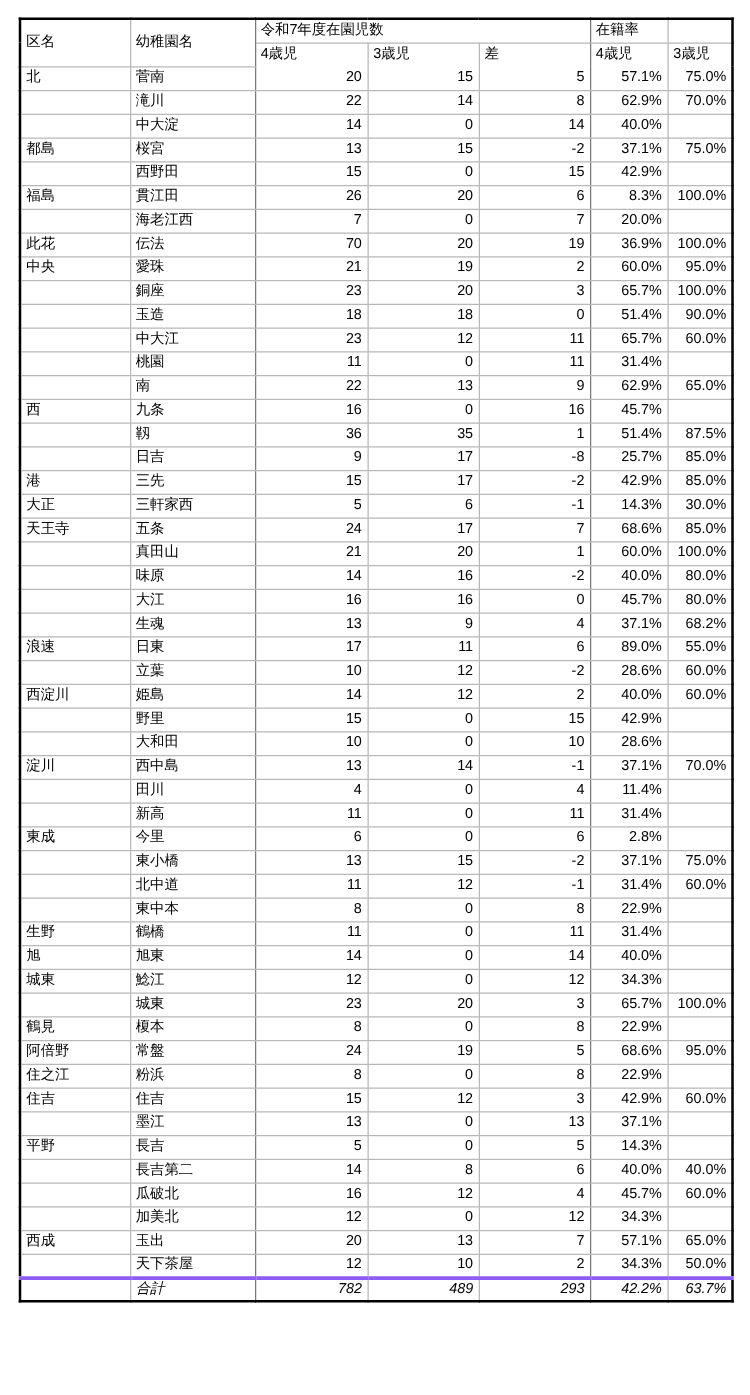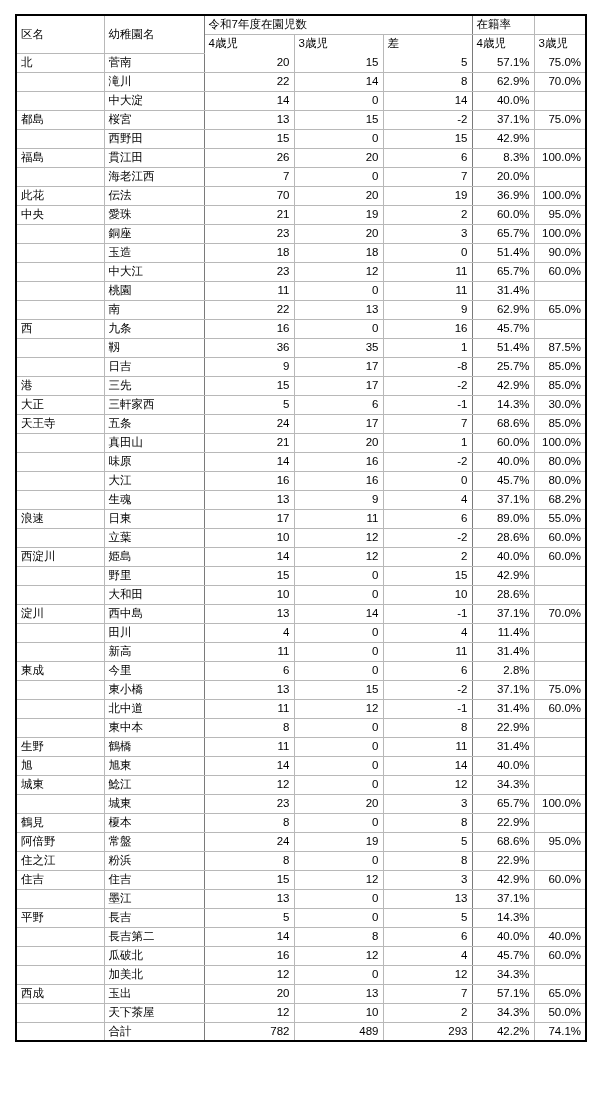--- a/index.html
+++ b/index.html
@@ -61,21 +61,21 @@
   
   .sep-right { border-right: 1px solid #7a7a7a !important; }
 
   .hdr { text-align: left; }
   .num { text-align: right; }
   .txt { text-align: left; }
 
   
   tr.head-sub > td { border-bottom: 1px solid #6e6e6e; }
 
-  tr.total > td { border-top: 1px solid #8b5cf6; }
+  tr.total > td { border-top: 3px solid #8b5cf6; font-style: italic; }
 </style>
 </head>
 <body>
 
 <div id="sheet">
   <table class="grid">
     <colgroup>
       <col class="c-ward">
         <col class="c-name">
         <col class="c-n4">
@@ -560,17 +560,17 @@
           <td class="num">34.3%</td>
           <td class="num">50.0%</td>
         </tr>
         <tr class="total">
           <td class="txt"></td>
           <td class="txt sep-right">合計</td>
           <td class="num">782</td>
           <td class="num">489</td>
           <td class="num sep-right">293</td>
           <td class="num">42.2%</td>
-          <td class="num">74.1%</td>
+          <td class="num">63.7%</td>
         </tr>
       </tbody>
   </table>
 </div>
 
 </body></html>

